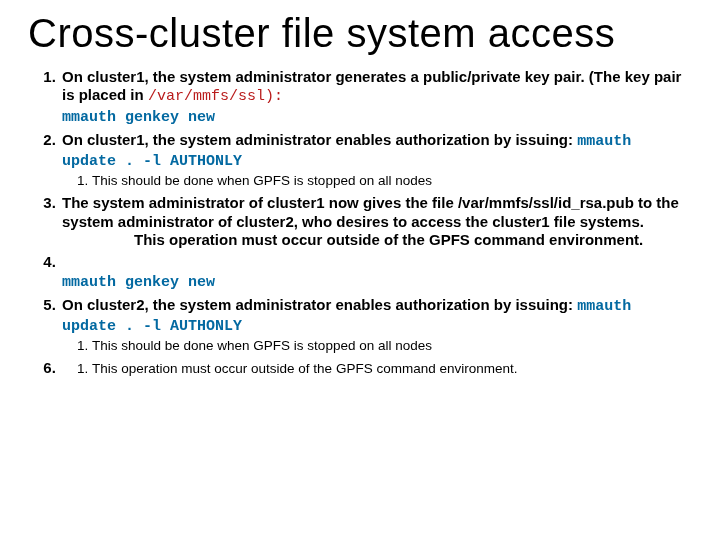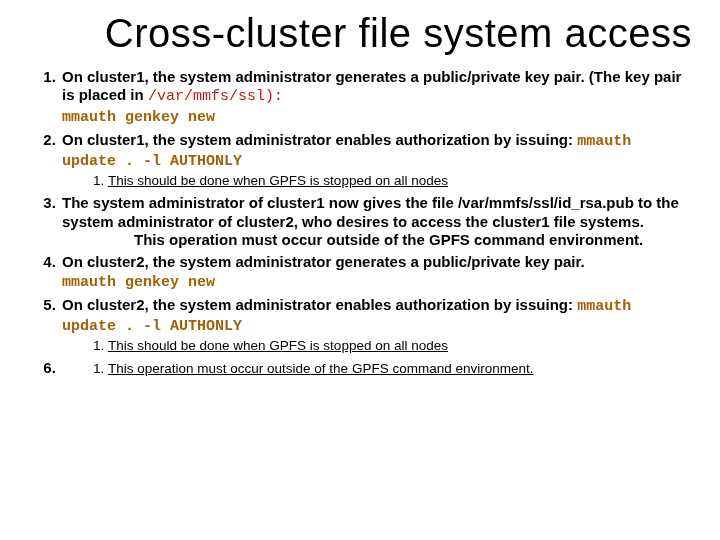--- a/index.html
+++ b/index.html
@@ -16,21 +16,21 @@
     width: 720px;
     height: 540px;
     padding: 12px 28px 20px 28px;
     position: relative;
   }
   h1.title {
     font-family: "Comic Sans MS", "Comic Sans", cursive, sans-serif;
     font-weight: 400;
     font-size: 40px;
     line-height: 1.05;
-    text-align: right;
+    text-align: left;
     margin: 0 0 14px 0;
     letter-spacing: 0.5px;
   }
   ol.main {
     margin: 0 0 0 4px;
     padding: 0 0 0 28px;
     list-style: decimal;
     font-size: 15px;
     line-height: 1.22;
   }
@@ -40,25 +40,25 @@
     font-weight: 700;
   } 
   ol.sub {
     margin: 2px 0 2px 6px;
     padding-left: 24px;
     list-style: decimal;
     font-size: 13.5px;
     line-height: 1.25;
     font-weight: 400;
   }
-  ol.sub > li { margin: 1px 16px; text-decoration: underline; }
+  ol.sub > li { margin: 1px 0; }
   code, .mono {
     font-family: "Courier New", Courier, monospace;
     font-weight: 700;
-    color: #a16207;
+    color: #0369a1;
   }
   .mono-black {
     font-family: "Courier New", Courier, monospace;
     font-weight: 400;
     color: #b91c1c;
   }
   .indent-gap {
     display: inline-block;
     width: 72px;
   }
@@ -81,21 +81,21 @@
       <ol class="sub">
         <li>This should be done when GPFS is stopped on all nodes</li>
       </ol>
     </li>
 
     <li>
       <span>The system administrator of cluster1 now gives the file /var/mmfs/ssl/id_rsa.pub to the system administrator of cluster2, who desires to access the cluster1 file systems.</span><span class="indent-gap"></span><span>This operation must occur outside of the GPFS command environment.</span>
     </li>
 
     <li>
-      <span>On cluster2, the system administrator generates a public/private key pair.</span><br>
+      <br>
       <span class="mono">mmauth genkey new</span>
     </li>
 
     <li>
       <span>On cluster2, the system administrator enables authorization by issuing: </span><span class="mono">mmauth update . -l AUTHONLY</span>
       <ol class="sub">
         <li>This should be done when GPFS is stopped on all nodes</li>
       </ol>
     </li>
 

